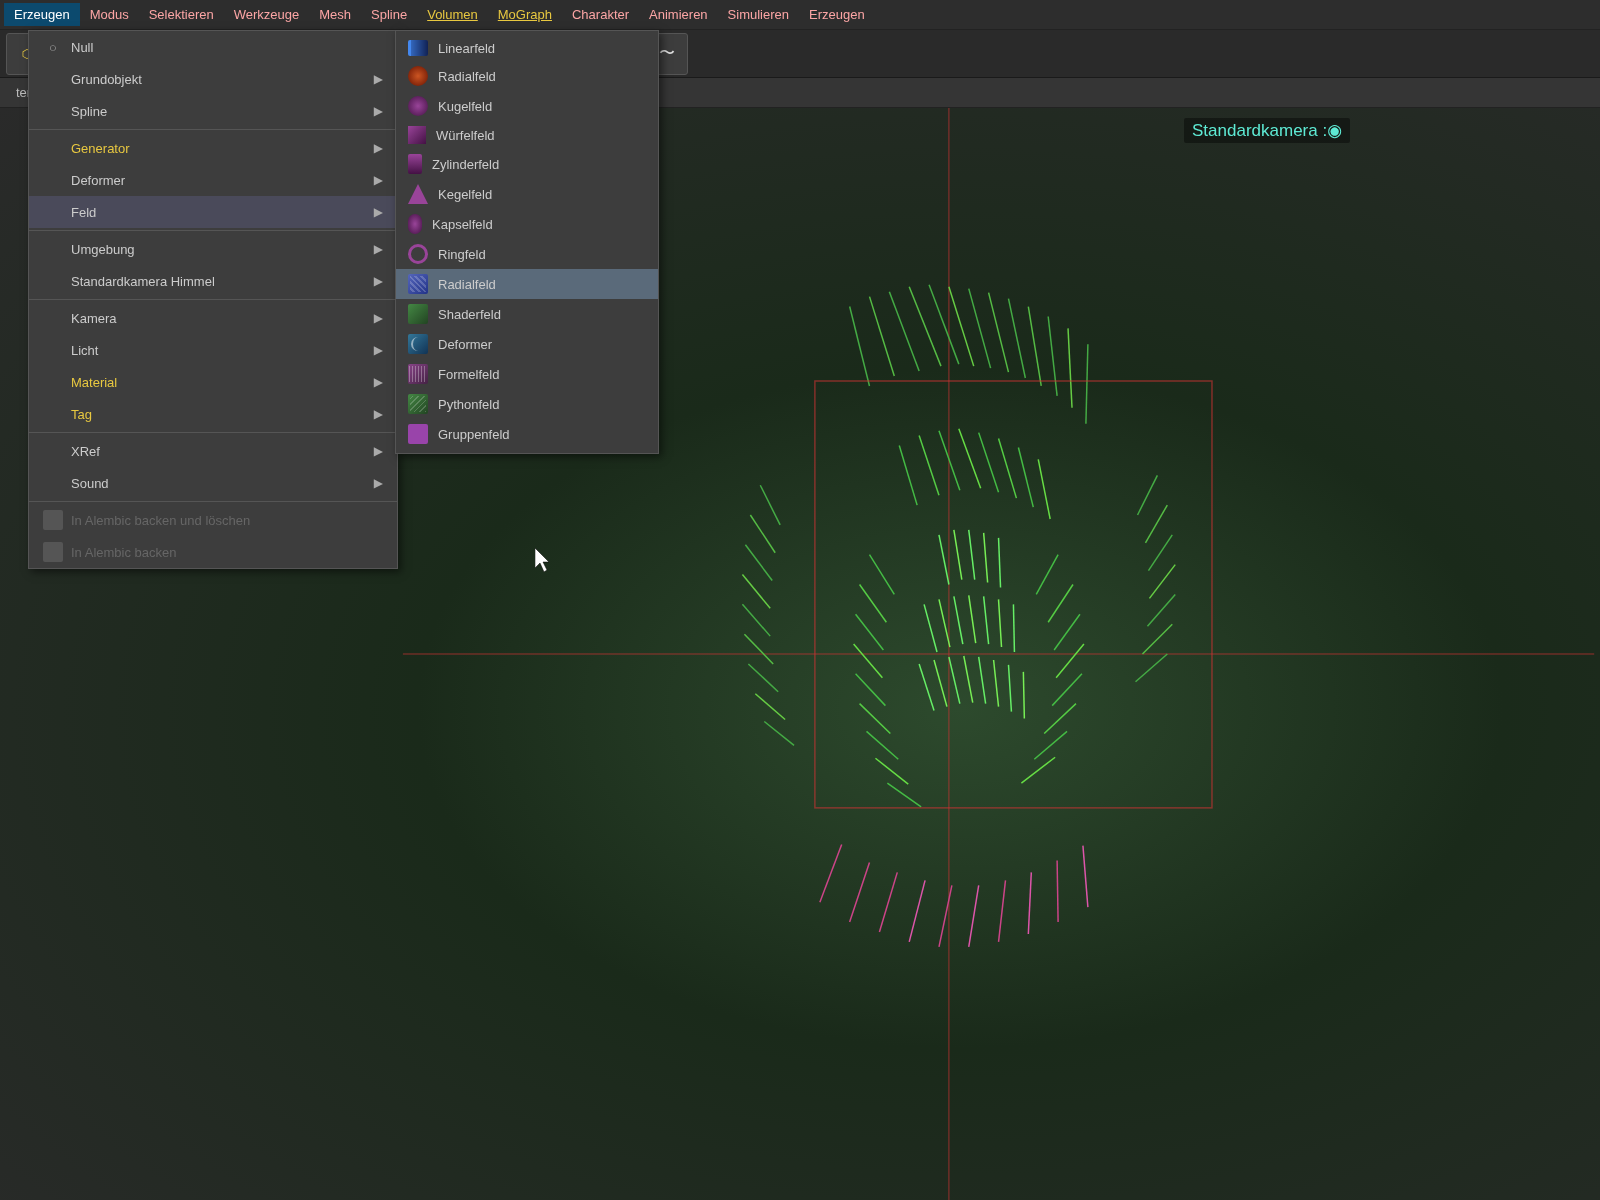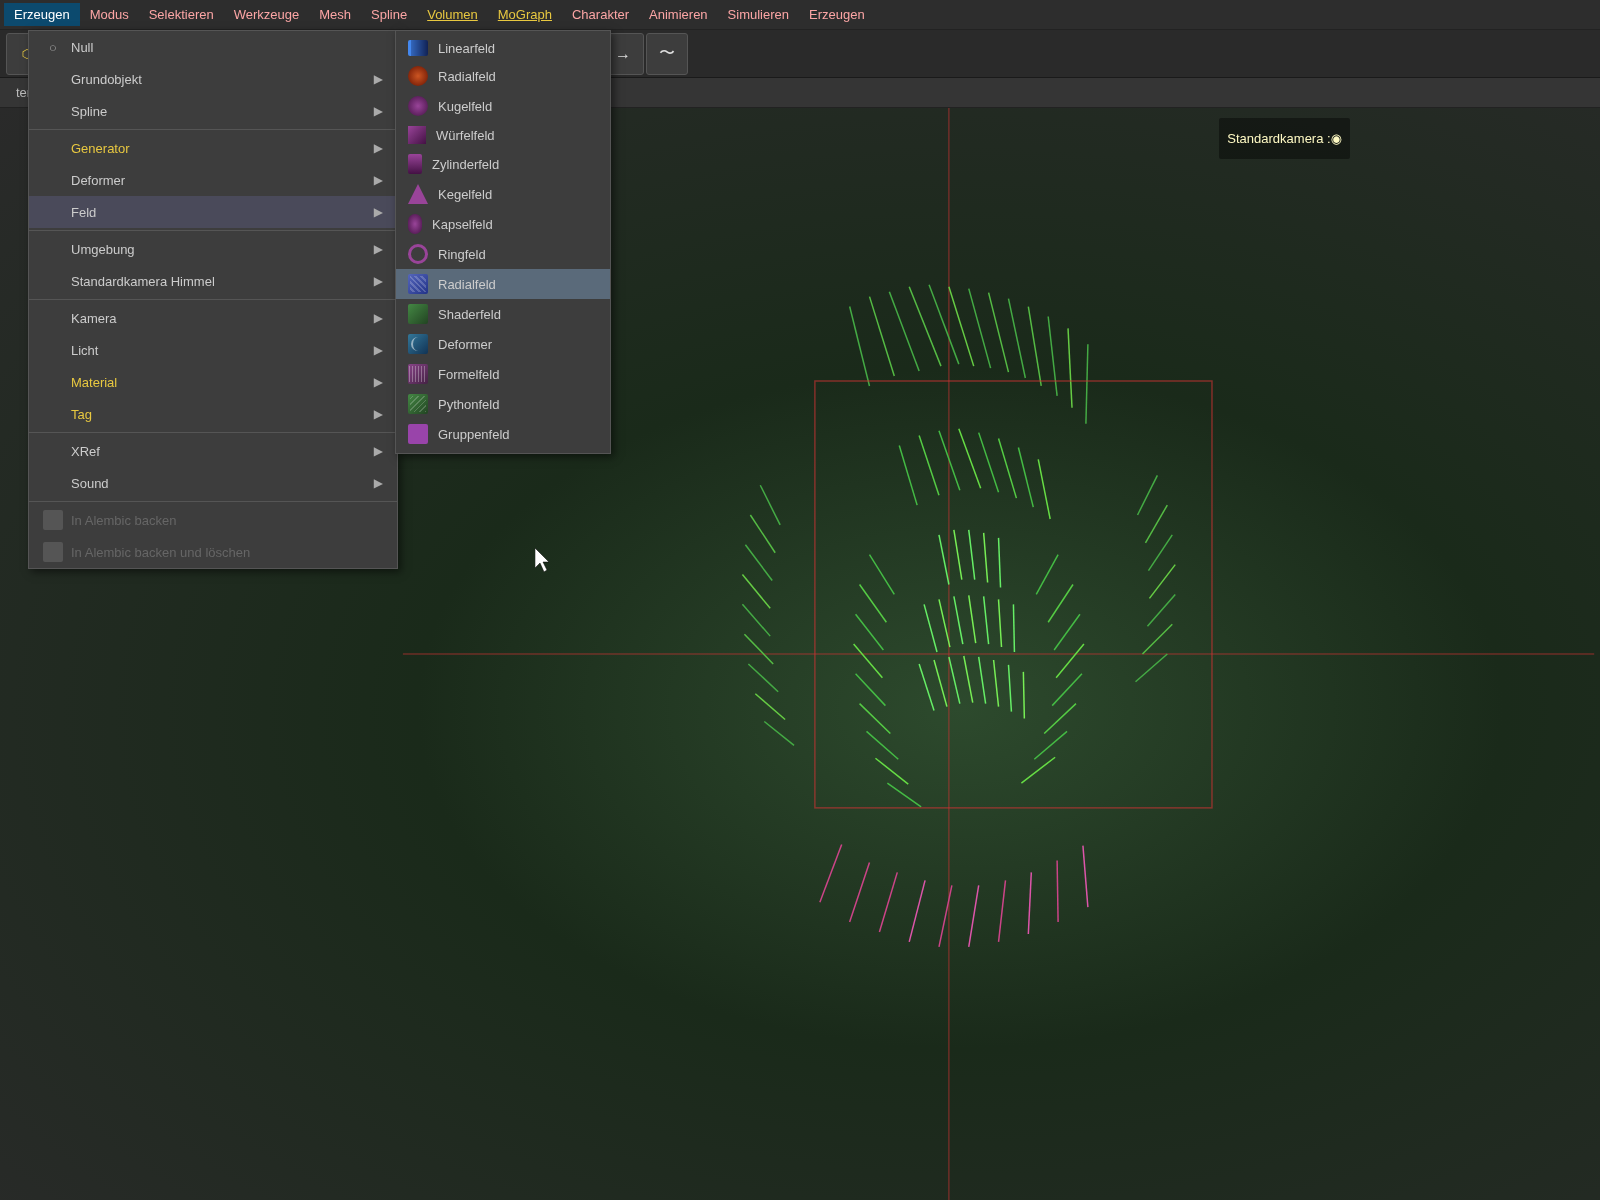--- a/index.html
+++ b/index.html
@@ -87,24 +87,24 @@
       bottom: 0;
       background: #4a4a4a;
       overflow: hidden;
     }
 
     
     .camera-label {
       position: absolute;
       top: 10px;
       right: 250px;
-      color: #fef9c3;
-      font-size: 13px;
+      color: #5eead4;
+      font-size: 17px;
       background: rgba(0,0,0,0.4);
-      padding: 13px 8px;
+      padding: 2px 8px;
       border-radius: 2px;
     }
 
     
     .viewport-3d {
       position: absolute;
       top: 0; left: 0; right: 0; bottom: 0;
       background: radial-gradient(ellipse at 60% 55%, #2d4a2d 0%, #1a2a1a 40%, #2a2a2a 100%);
     }
 
@@ -145,21 +145,21 @@
       height: 1px;
       background: #555;
       margin: 2px 0;
     }
 
     
     .dropdown-sub {
       position: absolute;
       top: 30px;
       left: 395px;
-      width: 216px;
+      width: 264px;
       background: #3d3d3d;
       border: 1px solid #555;
       box-shadow: 3px 3px 8px rgba(0,0,0,0.5);
       z-index: 201;
       padding: 4px 0;
     }
     .sub-item {
       display: flex;
       align-items: center;
       padding: 5px 12px;
@@ -456,28 +456,28 @@
       <div class="icon-box"></div>
       <span>Sound</span>
     </div>
     <span class="arrow">▶</span>
   </div>
   <div class="menu-sep"></div>
 
   <div class="menu-item dimmed">
     <div class="menu-item-left">
       <div class="icon-box" style="width:20px;height:20px;background:#555;border-radius:2px;"></div>
+      <span>In Alembic backen und löschen</span>
+    </div>
+  </div>
+
+  <div class="menu-item dimmed">
+    <div class="menu-item-left">
+      <div class="icon-box" style="width:20px;height:20px;background:#555;border-radius:2px;"></div>
       <span>In Alembic backen</span>
-    </div>
-  </div>
-
-  <div class="menu-item dimmed">
-    <div class="menu-item-left">
-      <div class="icon-box" style="width:20px;height:20px;background:#555;border-radius:2px;"></div>
-      <span>In Alembic backen und löschen</span>
     </div>
   </div>
 </div>
 
 <div class="dropdown-sub">
 
   <div class="sub-item">
     <div class="sub-icon fi-linear" style="width:20px;height:16px;background:linear-gradient(to right,#3366bb,#112255);border-radius:2px;border-left:3px solid #4488ee;"></div>
     <span>Linearfeld</span>
   </div>

